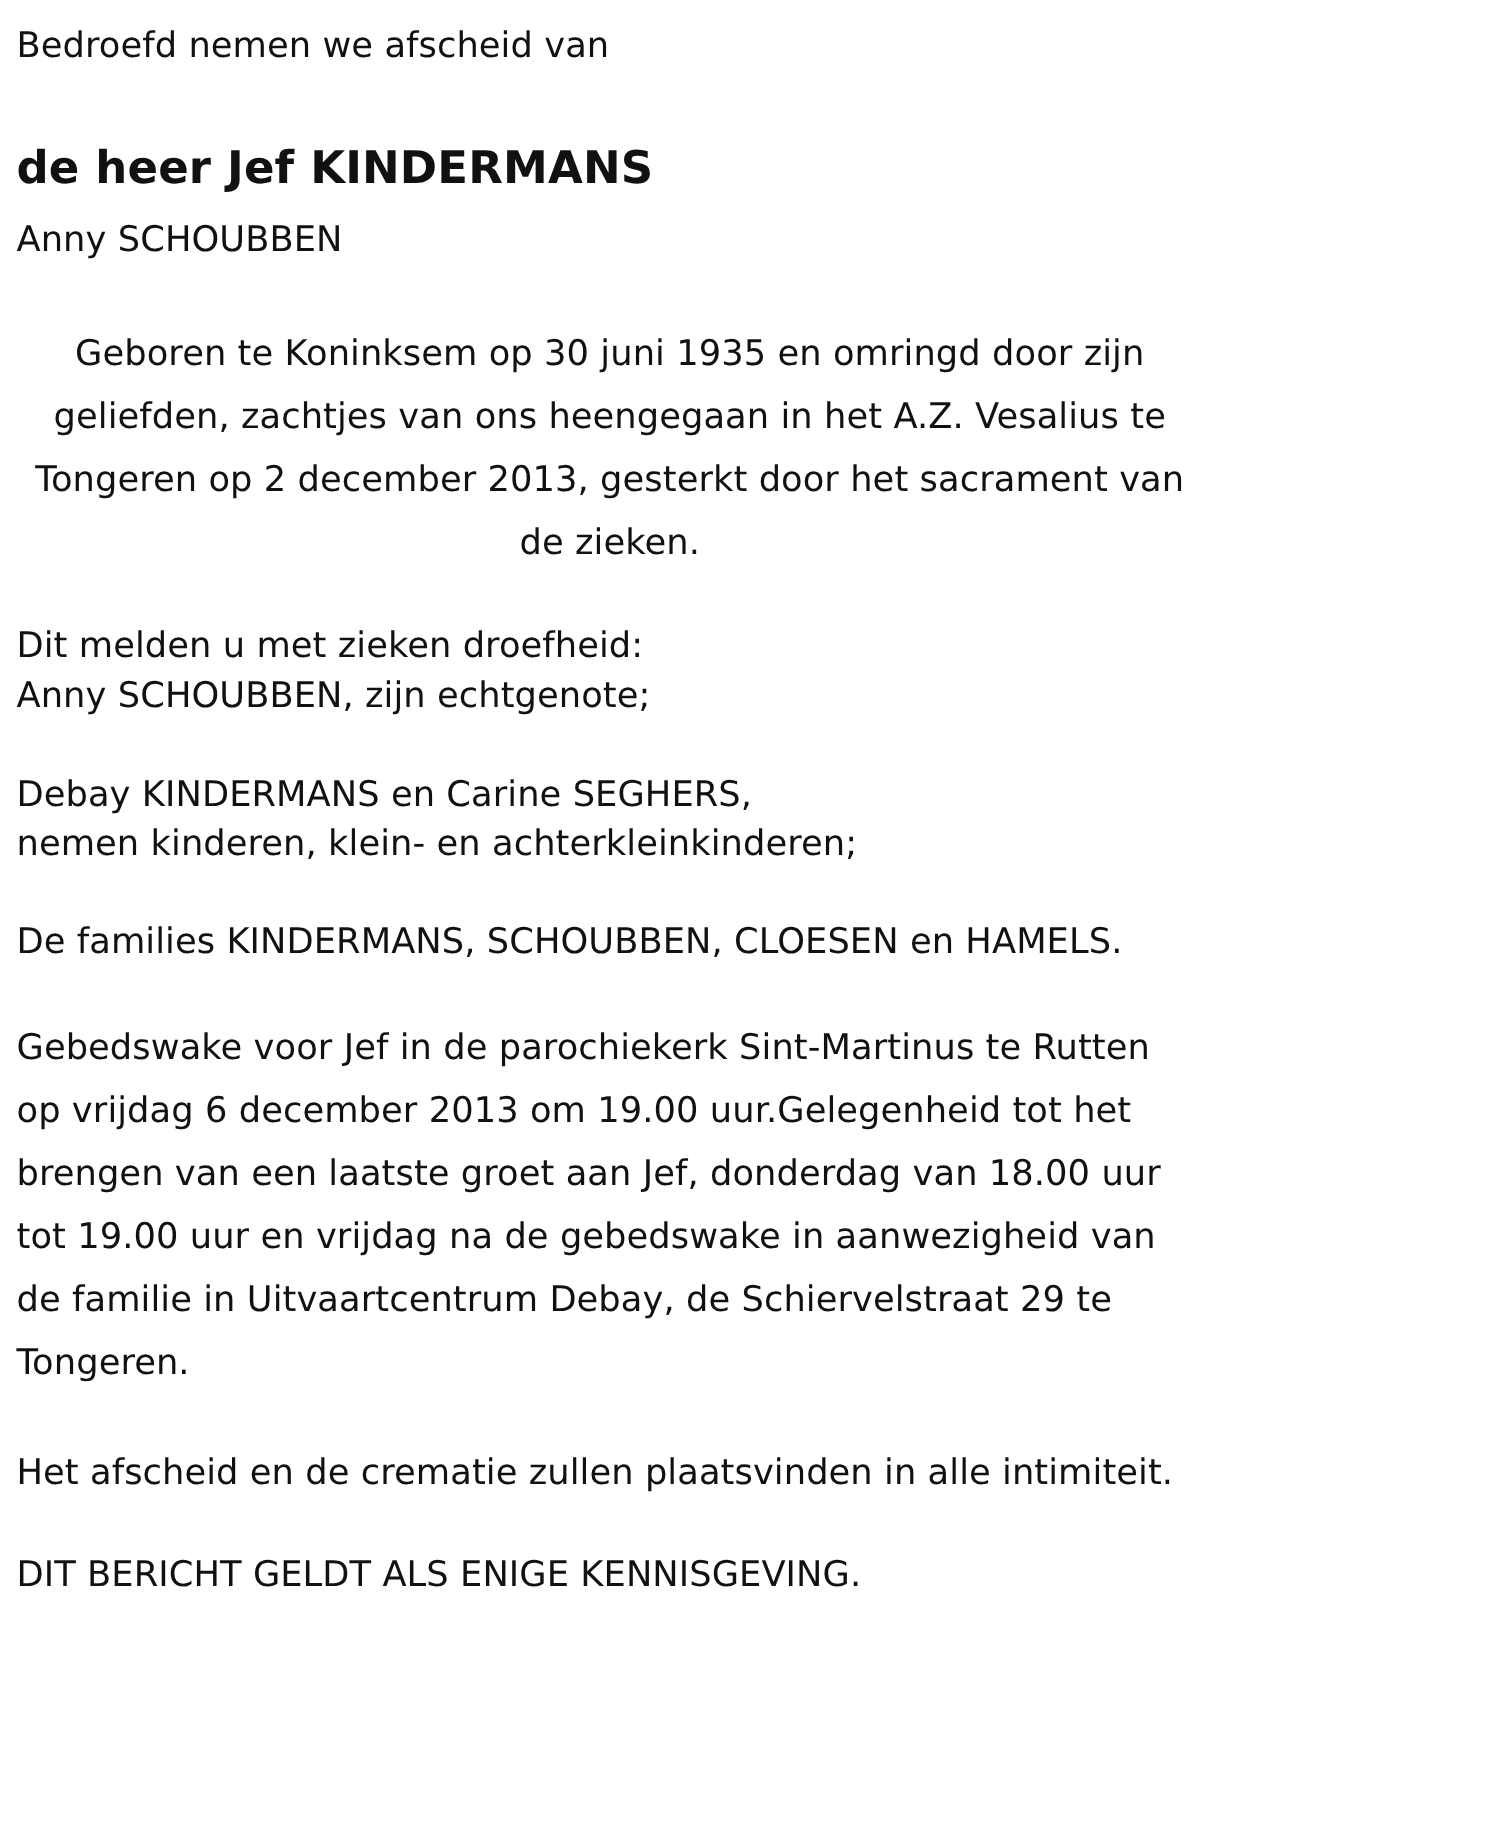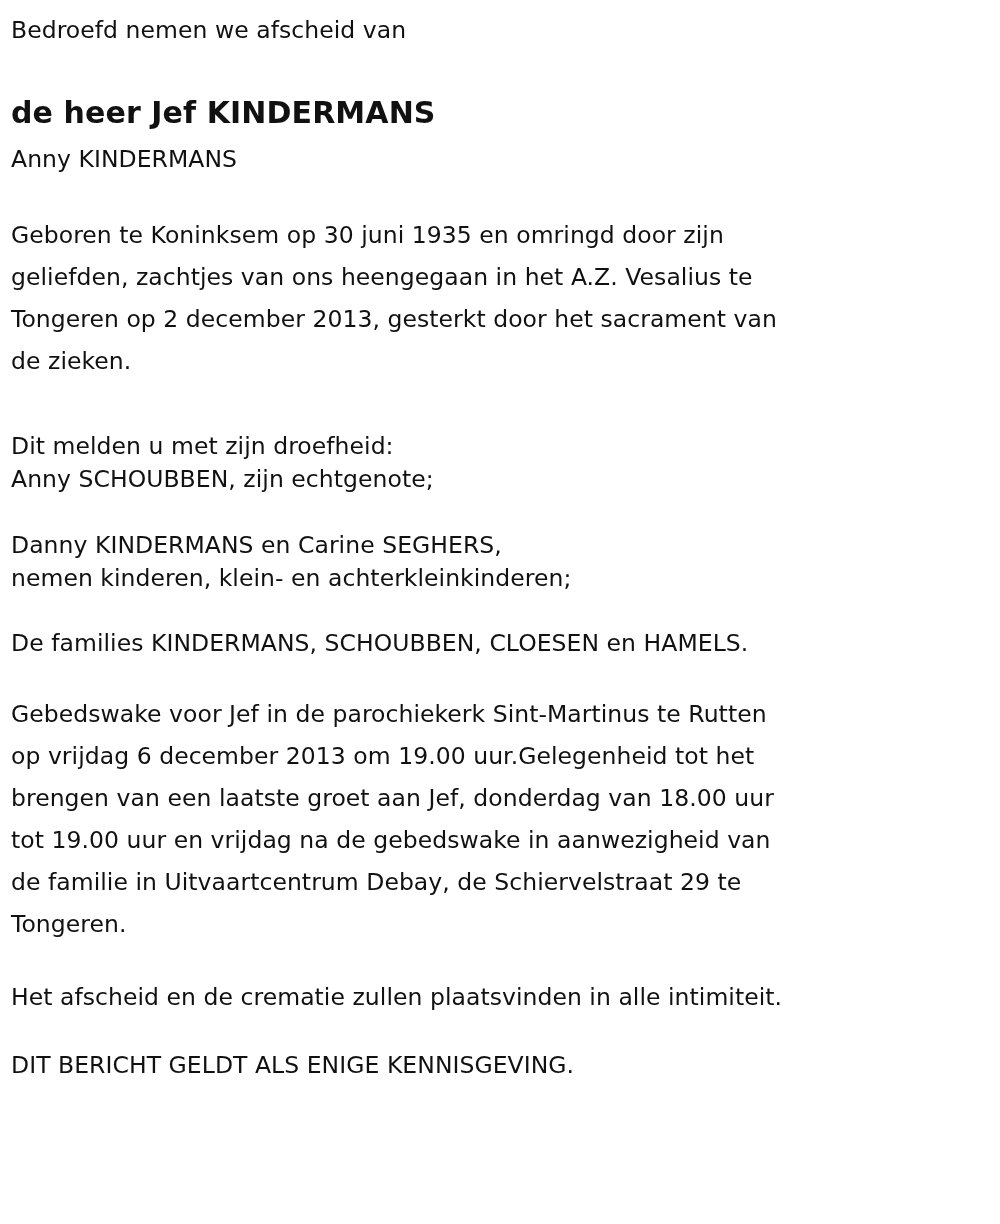--- a/index.html
+++ b/index.html
@@ -54,21 +54,22 @@
 
   .name-heading {
     font-size: 30px;
     line-height: 40px;
     font-weight: 700;
     letter-spacing: 0.1px;
     margin: 0 0 10px 0;
   }
 
   .block-birth {
-    margin-bottom: 48px;
+    margin-bottom: 32px;
+    text-align: center;
   }
 
   .block-announce {
     margin-bottom: 33px;
   }
 
   .block-children {
     margin-bottom: 32px;
   }
 
@@ -96,34 +97,34 @@
 <body>
 
 <div class="notice">
 
   <div class="block block-intro">
     <div class="line">Bedroefd nemen we afscheid van</div>
   </div>
 
   <div class="block block-name">
     <h1 class="name-heading">de heer Jef KINDERMANS</h1>
-    <div class="line">Anny KINDERMANS</div>
+    <div class="line">Anny SCHOUBBEN</div>
   </div>
 
   <div class="block block-birth">
     <div class="para">Geboren te Koninksem op 30 juni 1935 en omringd door zijn geliefden, zachtjes van ons heengegaan in het A.Z. Vesalius te Tongeren op 2 december 2013, gesterkt door het sacrament van de zieken.</div>
   </div>
 
   <div class="block block-announce">
-    <div class="line">Dit melden u met zijn droefheid:</div>
+    <div class="line">Dit melden u met zieken droefheid:</div>
     <div class="line">Anny SCHOUBBEN, zijn echtgenote;</div>
   </div>
 
   <div class="block block-children">
-    <div class="line">Danny KINDERMANS en Carine SEGHERS,</div>
+    <div class="line">Debay KINDERMANS en Carine SEGHERS,</div>
     <div class="line">nemen kinderen, klein- en achterkleinkinderen;</div>
   </div>
 
   <div class="block block-families">
     <div class="line">De families KINDERMANS, SCHOUBBEN, CLOESEN en HAMELS.</div>
   </div>
 
   <div class="block block-wake">
     <div class="para">Gebedswake voor Jef in de parochiekerk Sint-Martinus te Rutten op vrijdag 6 december 2013 om 19.00 uur.Gelegenheid tot het brengen van een laatste groet aan Jef, donderdag van 18.00 uur tot 19.00 uur en vrijdag na de gebedswake in aanwezigheid van de familie in Uitvaartcentrum Debay, de Schiervelstraat 29 te Tongeren.</div>
   </div>

